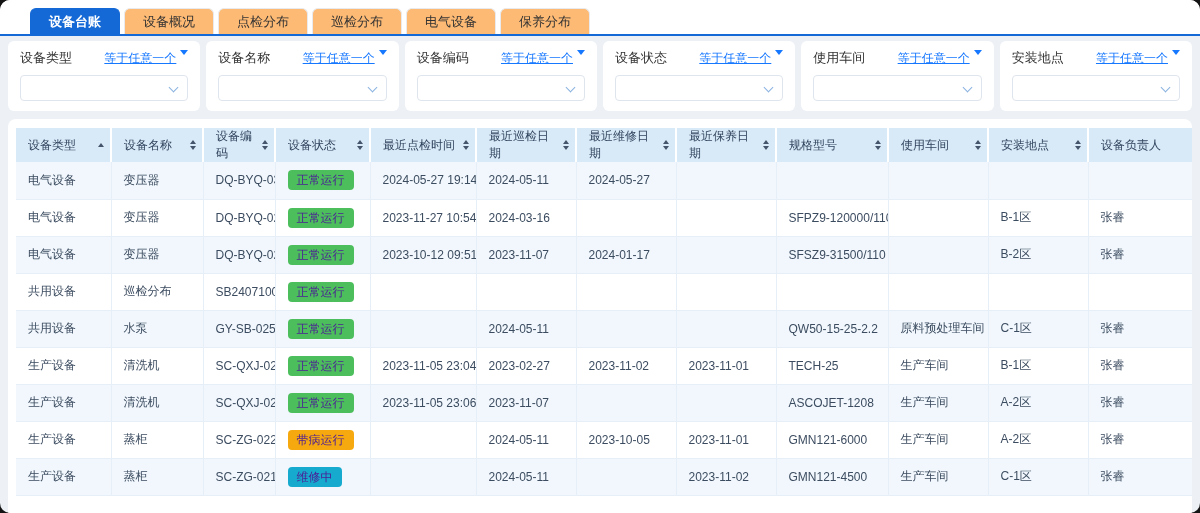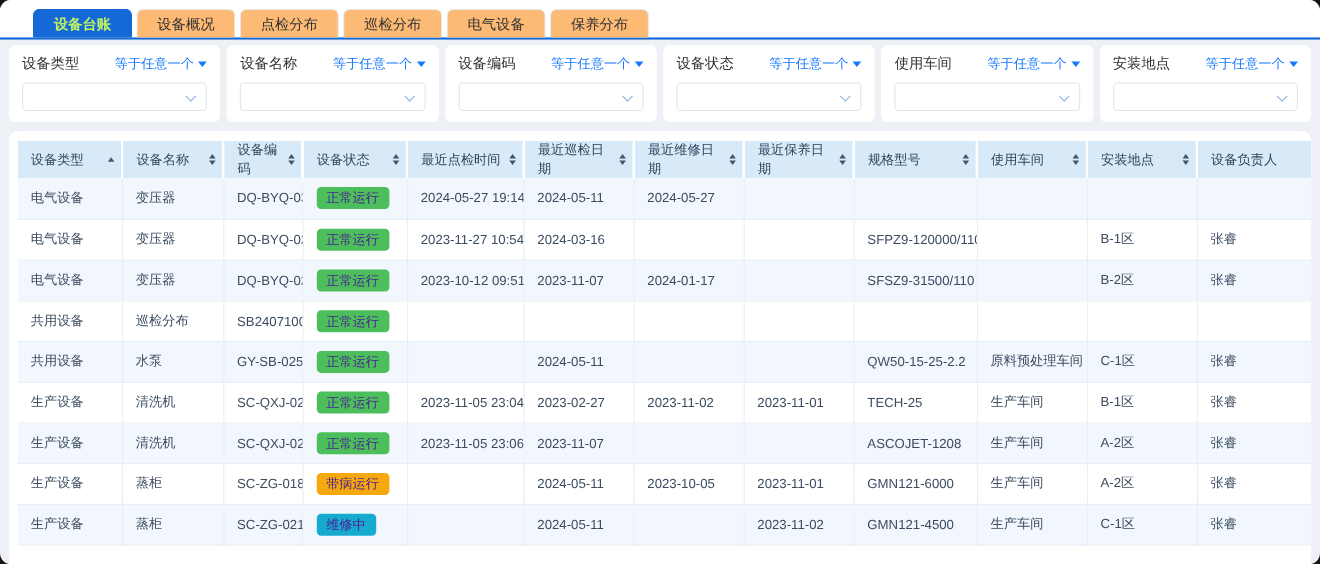--- a/index.html
+++ b/index.html
@@ -4,28 +4,28 @@
 <style>
   html,body{margin:0;padding:0;background:#141414;}
   *{box-sizing:border-box;}
   body{font-family:"Liberation Sans","DejaVu Sans",sans-serif;}
   .app{width:1200px;height:513px;background:#edf1f5;border-radius:10px;overflow:hidden;position:relative;}
 
   
   .tabbar{background:#fff;display:flex;gap:4px;padding:8px 30px 0;border-bottom:2px solid #1569d6;}
   .tab{height:26px;line-height:26px;padding:0 18px;font-size:13px;border-radius:6px 6px 0 0;color:#333;
        background:#fdba74;border:1px solid #e8eaee;border-bottom:none;cursor:pointer;white-space:nowrap;}
-  .tab.active{background:#1569d6;border-color:#1569d6;color:#bef264;font-weight:bold;}
+  .tab.active{background:#1569d6;border-color:#1569d6;color:#ffffff;font-weight:bold;}
 
   
   .filters{display:flex;gap:6px;padding:5px 8px 0;}
   .fcard{flex:1;background:#fff;border-radius:6px;padding:8px 12px 10px;min-width:0;}
   .frow{display:flex;justify-content:space-between;align-items:center;}
   .flabel{font-size:13px;color:#333;}
-  .foper{font-size:12px;color:#1677ff;display:flex;align-items:center;gap:4px;cursor:pointer;white-space:nowrap;}
+  .foper{font-size:12px;color:#1677ff;display:flex;align-items:flex-start;gap:4px;cursor:pointer;white-space:nowrap;text-decoration:underline;}
   .caret{width:0;height:0;border-left:4px solid transparent;border-right:4px solid transparent;border-top:5px solid #1677ff;display:inline-block;}
   .fselect{margin-top:8px;height:26px;border:1px solid #dfe5ec;border-radius:4px;position:relative;background:#fff;cursor:pointer;}
   .chev{position:absolute;right:10px;top:8px;width:7px;height:7px;border-right:1.6px solid #8ab3e0;border-bottom:1.6px solid #8ab3e0;transform:rotate(45deg);}
 
   
   .tcard{margin:8px 8px 0;background:#fff;border-radius:8px 8px 0 0;padding:9px 0 0 8px;height:420px;overflow:hidden;}
   .ttitle{font-size:13px;color:#333;padding:2px 0 9px 8px;}
   table{border-collapse:collapse;table-layout:fixed;width:1176px;}
   thead th{background:#d8eaf8;height:28px;font-size:12px;font-weight:normal;color:#31455e;text-align:left;
            padding:0 6px 0 12px;border-right:2px solid #fff;overflow:hidden;cursor:pointer;}
@@ -345,21 +345,21 @@
             <td></td>
             <td></td>
             <td>ASCOJET-1208</td>
             <td>生产车间</td>
             <td>A-2区</td>
             <td>张睿</td>
           </tr>
           <tr>
             <td>生产设备</td>
             <td>蒸柜</td>
-            <td>SC-ZG-018</td>
+            <td>SC-ZG-022</td>
             <td><span class="badge" style="background: rgb(246, 169, 14);">带病运行</span></td>
             <td></td>
             <td>2024-05-11</td>
             <td>2023-10-05</td>
             <td>2023-11-01</td>
             <td>GMN121-6000</td>
             <td>生产车间</td>
             <td>A-2区</td>
             <td>张睿</td>
           </tr>

